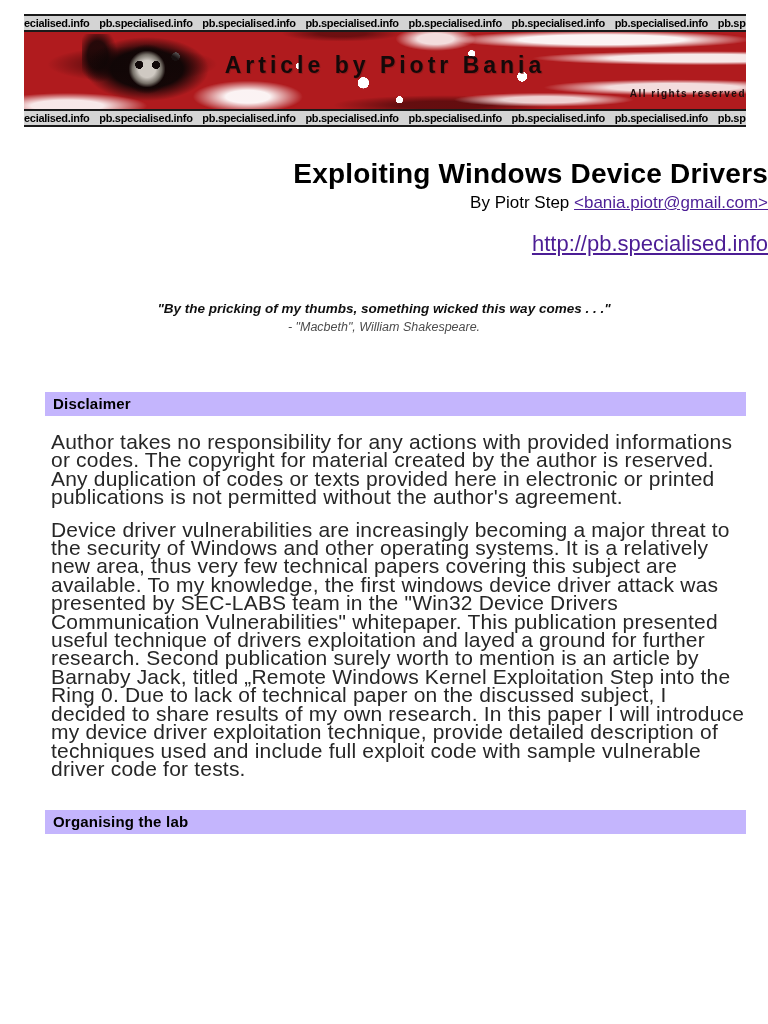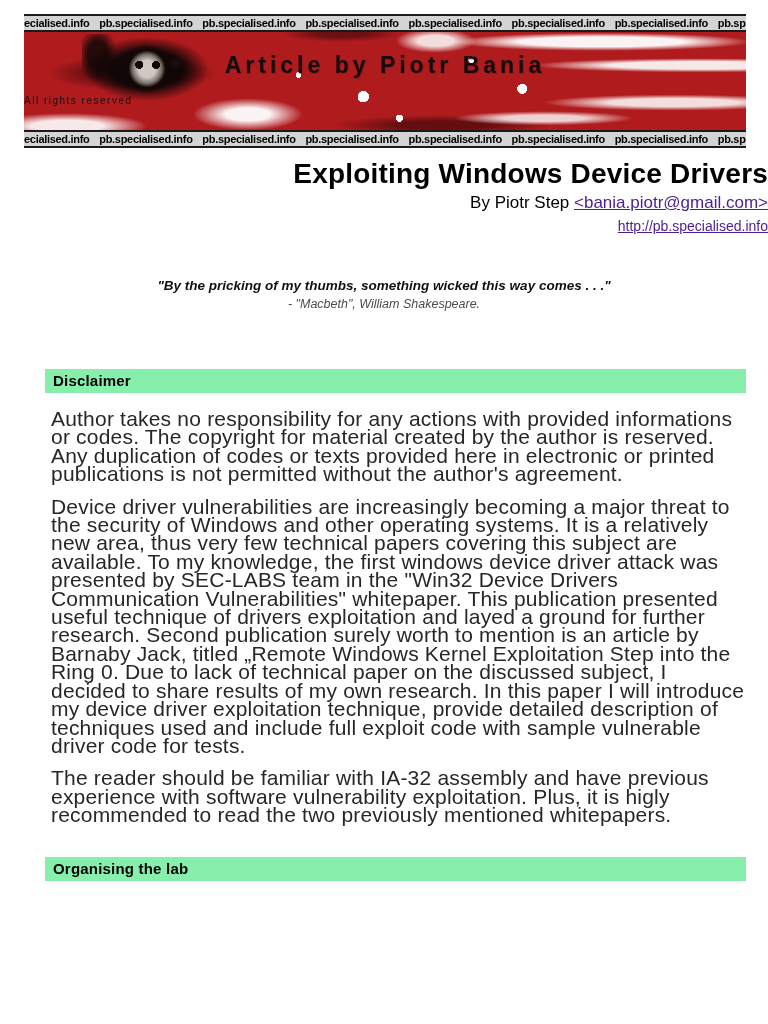--- a/index.html
+++ b/index.html
@@ -30,21 +30,21 @@
     letter-spacing: -0.3px;
     word-spacing: 7px;
     color: #000;
     white-space: nowrap;
     overflow: hidden;
     padding: 1px 0 2px 0;
     height: 18px;
   }
   .red-banner {
     position: relative;
-    height: 98px;
+    height: 77px;
     overflow: hidden;
     background-color: #b01b1e;
     background-image:
       
       radial-gradient(ellipse 150px 9px at 80% 10%, rgba(255,255,255,0.95) 55%, rgba(255,255,255,0) 100%),
       radial-gradient(ellipse 170px 7px at 94% 34%, rgba(255,255,255,0.9) 55%, rgba(255,255,255,0) 100%),
       radial-gradient(ellipse 130px 8px at 90% 72%, rgba(255,255,255,0.85) 50%, rgba(255,255,255,0) 100%),
       radial-gradient(ellipse 90px 7px at 72% 88%, rgba(255,255,255,0.8) 45%, rgba(255,255,255,0) 100%),
       
       radial-gradient(ellipse 55px 16px at 31% 84%, rgba(255,255,255,0.95) 40%, rgba(255,255,255,0) 100%),
@@ -81,24 +81,24 @@
     text-align: center;
     font-size: 23px;
     font-weight: bold;
     letter-spacing: 4px;
     color: #150909;
     text-shadow: 1px 1px 0 rgba(130,25,25,0.7);
   }
   .banner-sub {
     position: absolute;
     left: 0; right: 0;
-    top: 63px;
-    text-align: left;
+    top: 56px;
+    text-align: right;
     font-size: 10px;
-    font-weight: normal;
+    font-weight: bold;
     letter-spacing: 1.5px;
     color: #1e0d0d;
   }
 
   
   .doc-head { margin-top: 158px; text-align: right; }
   .doc-title {
     font-size: 28px;
     font-weight: bold;
     color: #000;
@@ -106,21 +106,21 @@
   }
   .byline {
     margin-top: 3px;
     font-size: 17px;
     color: #000;
   }
   .byline a, .url-line a {
     color: #4c1d95;
     text-decoration: underline;
   }
-  .url-line { font-size: 14px; margin-top: 5px; }
+  .url-line { font-size: 22px; margin-top: 18px; }
 
   
   .quote-block { margin-top: 44px; text-align: center; }
   .quote-text {
     font-size: 13.5px;
     font-weight: bold;
     font-style: italic;
     color: #101010;
   }
   .quote-attr {
@@ -128,21 +128,21 @@
     font-size: 12.5px;
     font-style: italic;
     color: #4c4c4c;
   }
 
   
   .content {
     margin: 58px 22px 0 45px;
   }
   .section-heading {
-    background: #86efac;
+    background: #c4b5fd;
     font-size: 15px;
     font-weight: bold;
     color: #000;
     padding: 3px 8px 4px 8px;
     margin-top: 32px;
     letter-spacing: 0.2px;
   }
   .section-heading:first-child { margin-top: 0; }
   .content p {
     margin: 17px 0 0 0;
@@ -176,16 +176,15 @@
 <div class="quote-block">
   <div class="quote-text">"By the pricking of my thumbs, something wicked this way comes . . ."</div>
   <div class="quote-attr">- "Macbeth", William Shakespeare.</div>
 </div>
 
 <div class="content">
   <div class="section-heading">Disclaimer</div>
   <p>Author takes no responsibility for any actions with provided informations or codes. The copyright for material created by the author is reserved. Any duplication of codes or texts provided here in electronic or printed publications is not permitted without the author's agreement.</p>
 
   <p>Device driver vulnerabilities are increasingly becoming a major threat to the security of Windows and other operating systems. It is a relatively new area, thus very few technical papers covering this subject are available. To my knowledge, the first windows device driver attack was presented by SEC-LABS team in the "Win32 Device Drivers Communication Vulnerabilities" whitepaper. This publication presented useful technique of drivers exploitation and layed a ground for further research. Second publication surely worth to mention is an article by Barnaby Jack, titled „Remote Windows Kernel Exploitation  Step into the Ring 0. Due to lack of technical paper on the discussed subject, I decided to share results of my own research. In this paper I will introduce my device driver exploitation technique, provide detailed description of techniques used and include full exploit code with sample vulnerable driver code for tests.</p>
-  <p>The reader should be familiar with IA-32 assembly and have previous experience with software vulnerability exploitation. Plus, it is higly recommended to read the two previously mentioned whitepapers.</p>
 
   <div class="section-heading">Organising the lab</div>
 </div>
 
 </body></html>

